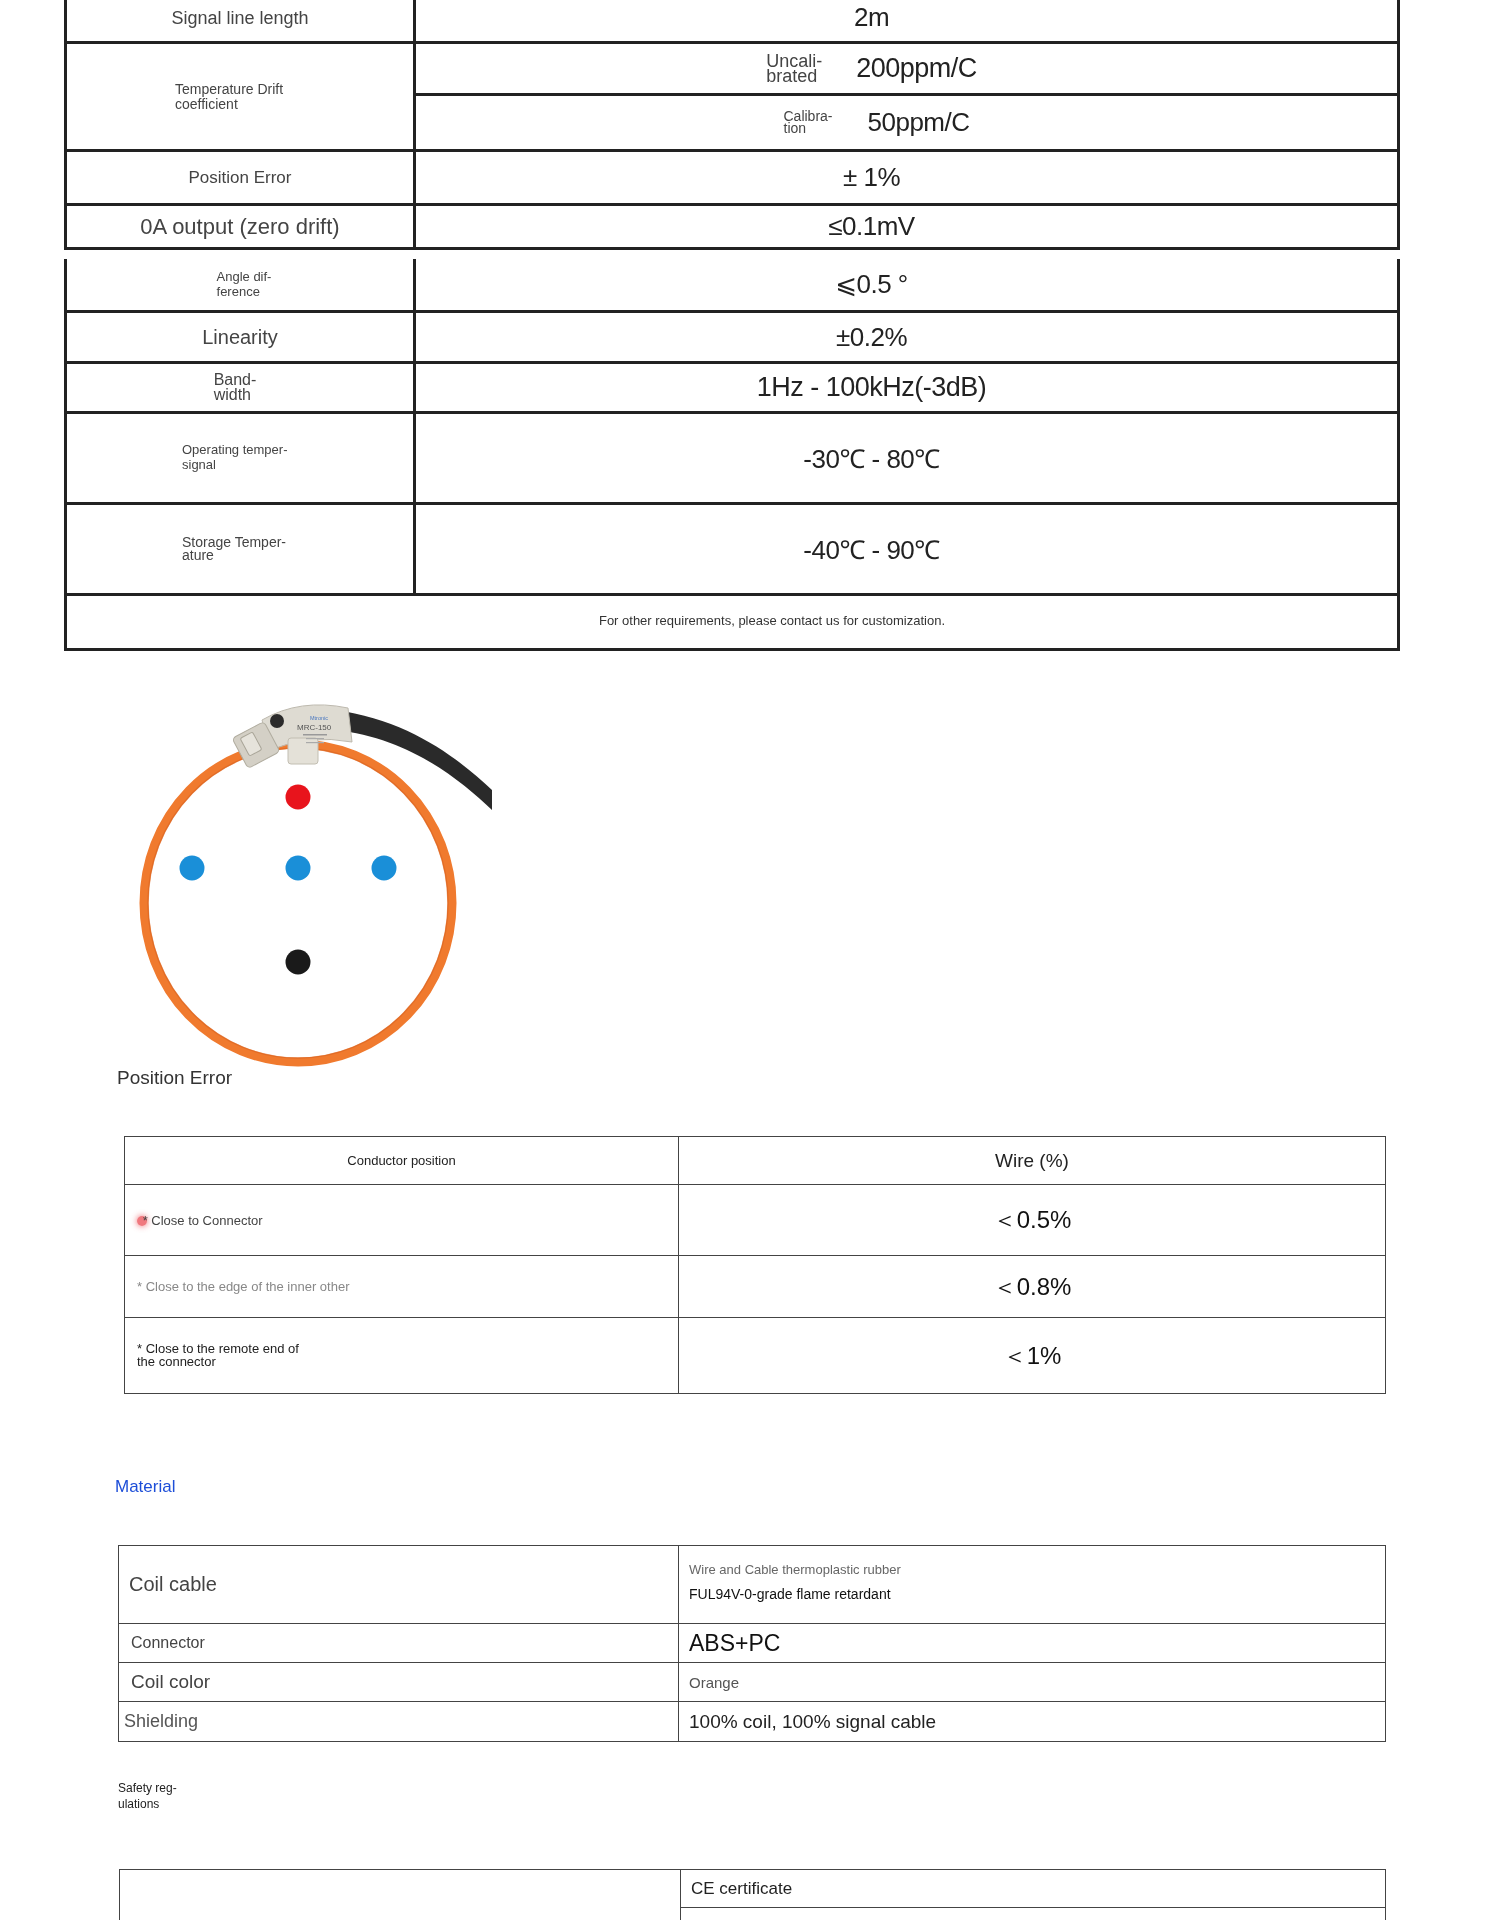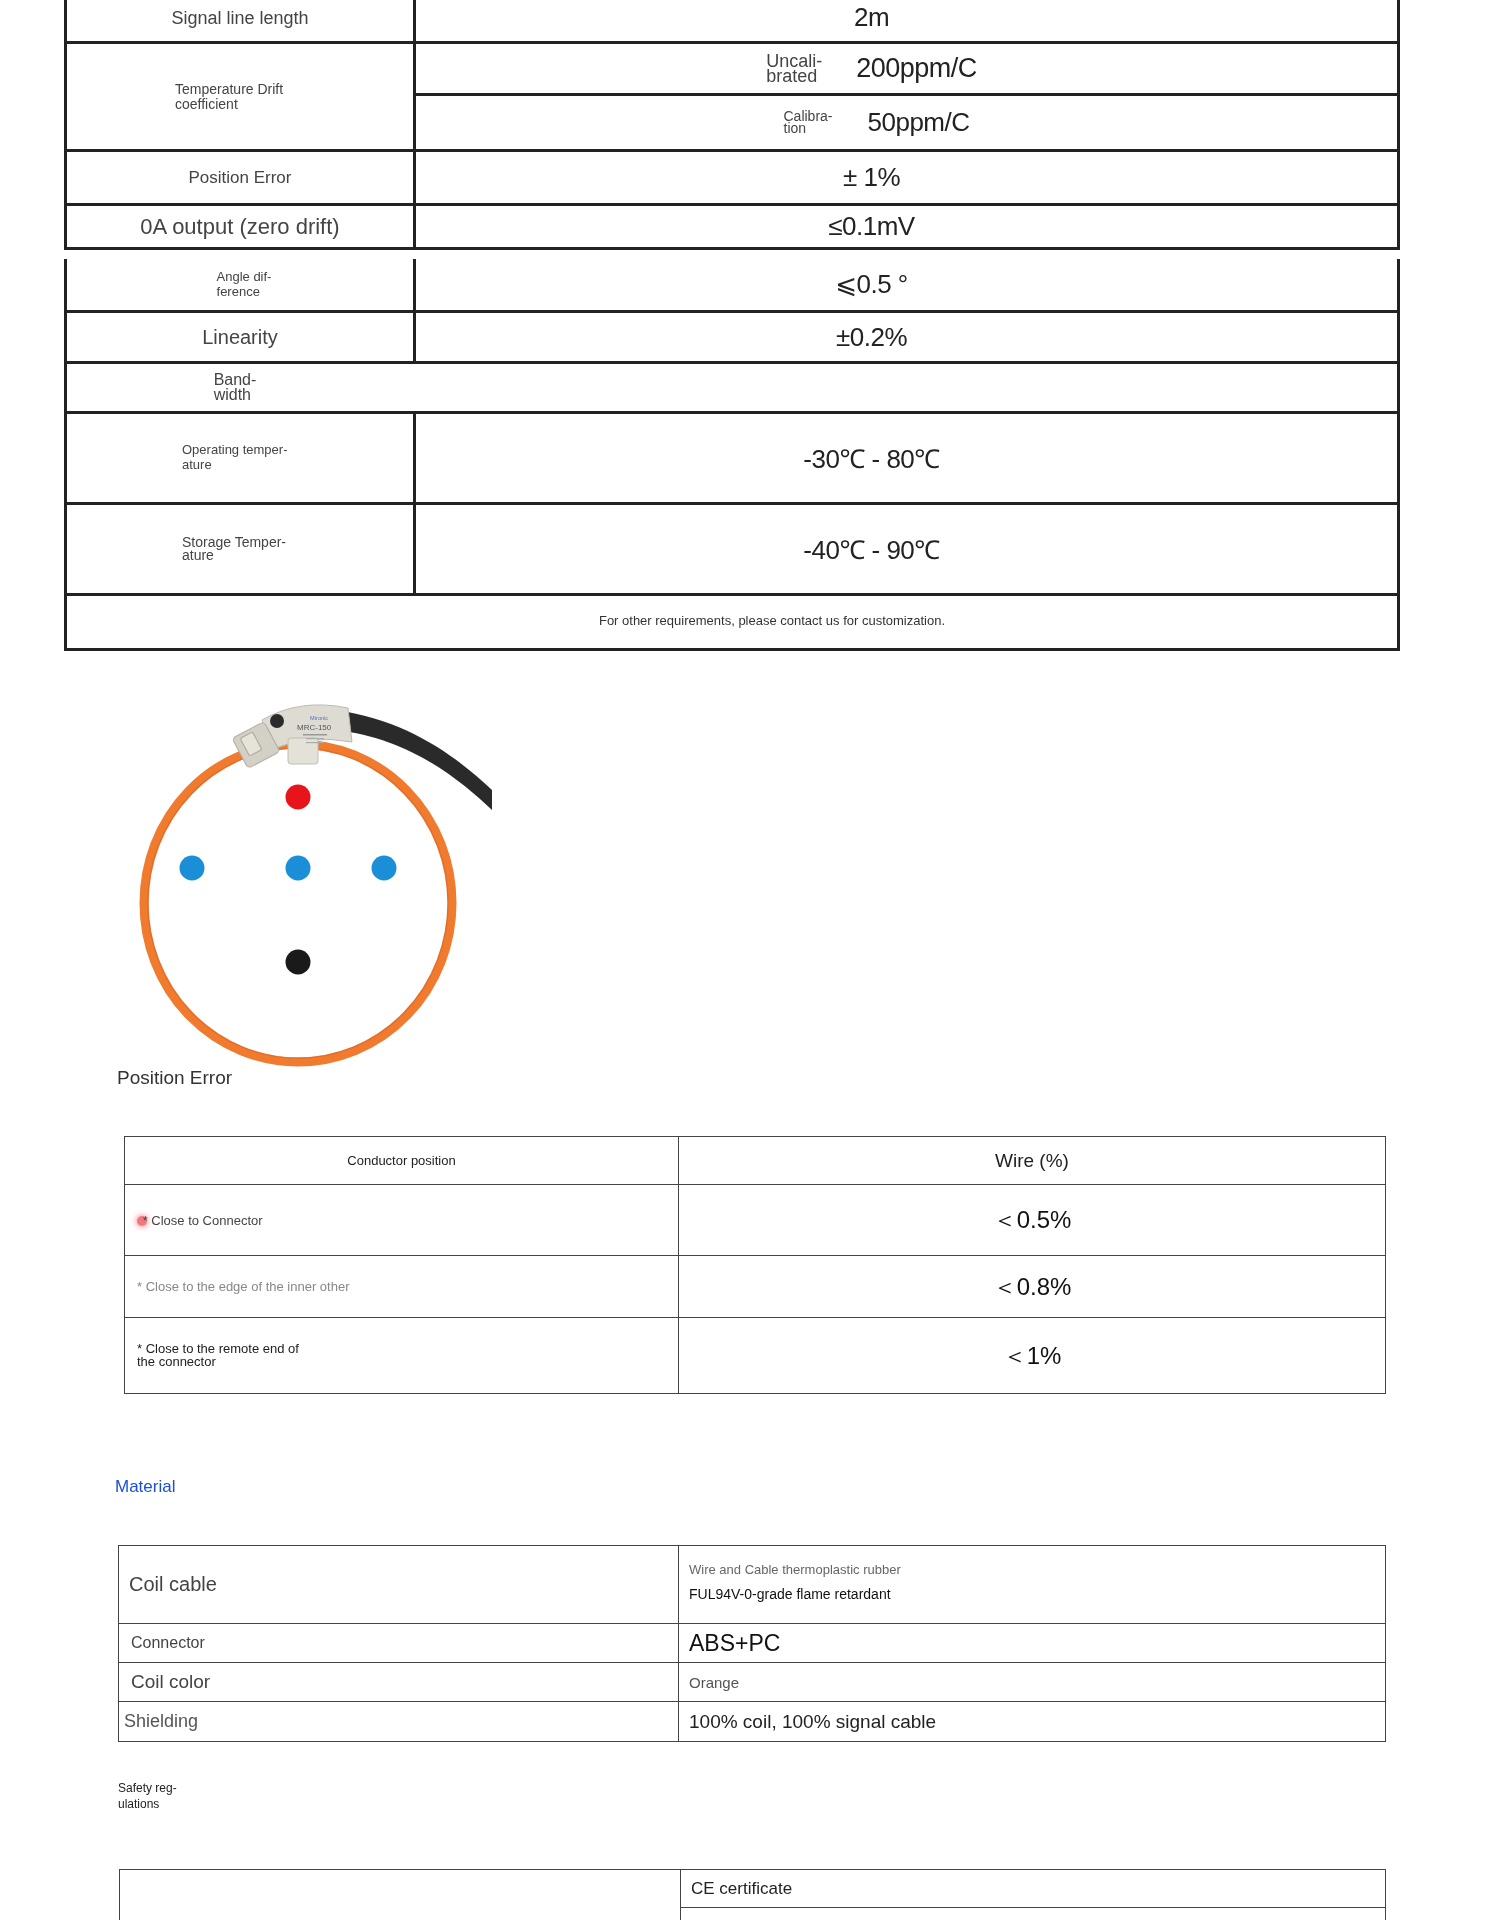--- a/index.html
+++ b/index.html
@@ -105,26 +105,29 @@
     <div class="rcell">
         <span class="val" style="font-size:26px; margin-left:-70px;">±0.2%</span>
       </div>
   </div>
 
   <div class="row" style="top:370px; height:50px;">
     <div class="lcell">
         <span class="lbl" style="font-size:16px; white-space:pre-line; line-height:0.9; margin-left:-10px;">Band-
 width</span>
       </div>
+    <div class="rcell">
+        <span class="val" style="font-size:27px; margin-left:-70px;">1Hz - 100kHz(-3dB)</span>
+      </div>
   </div>
 
   <div class="row" style="top:420px; height:91px;">
     <div class="lcell">
         <span class="lbl" style="font-size:13px; white-space:pre-line; line-height:1.15; width:112px; margin-left:-4px;">Operating temper-
-ature</span>
+signal</span>
       </div>
     <div class="rcell">
         <span class="val" style="font-size:26px; margin-left:-70px;">-30℃ - 80℃</span>
       </div>
   </div>
 
   <div class="row" style="top:511px; height:91px;">
     <div class="lcell">
         <span class="lbl" style="font-size:14px; white-space:pre-line; line-height:0.95; width:112px; margin-left:-4px;">Storage Temper-
 ature</span>

